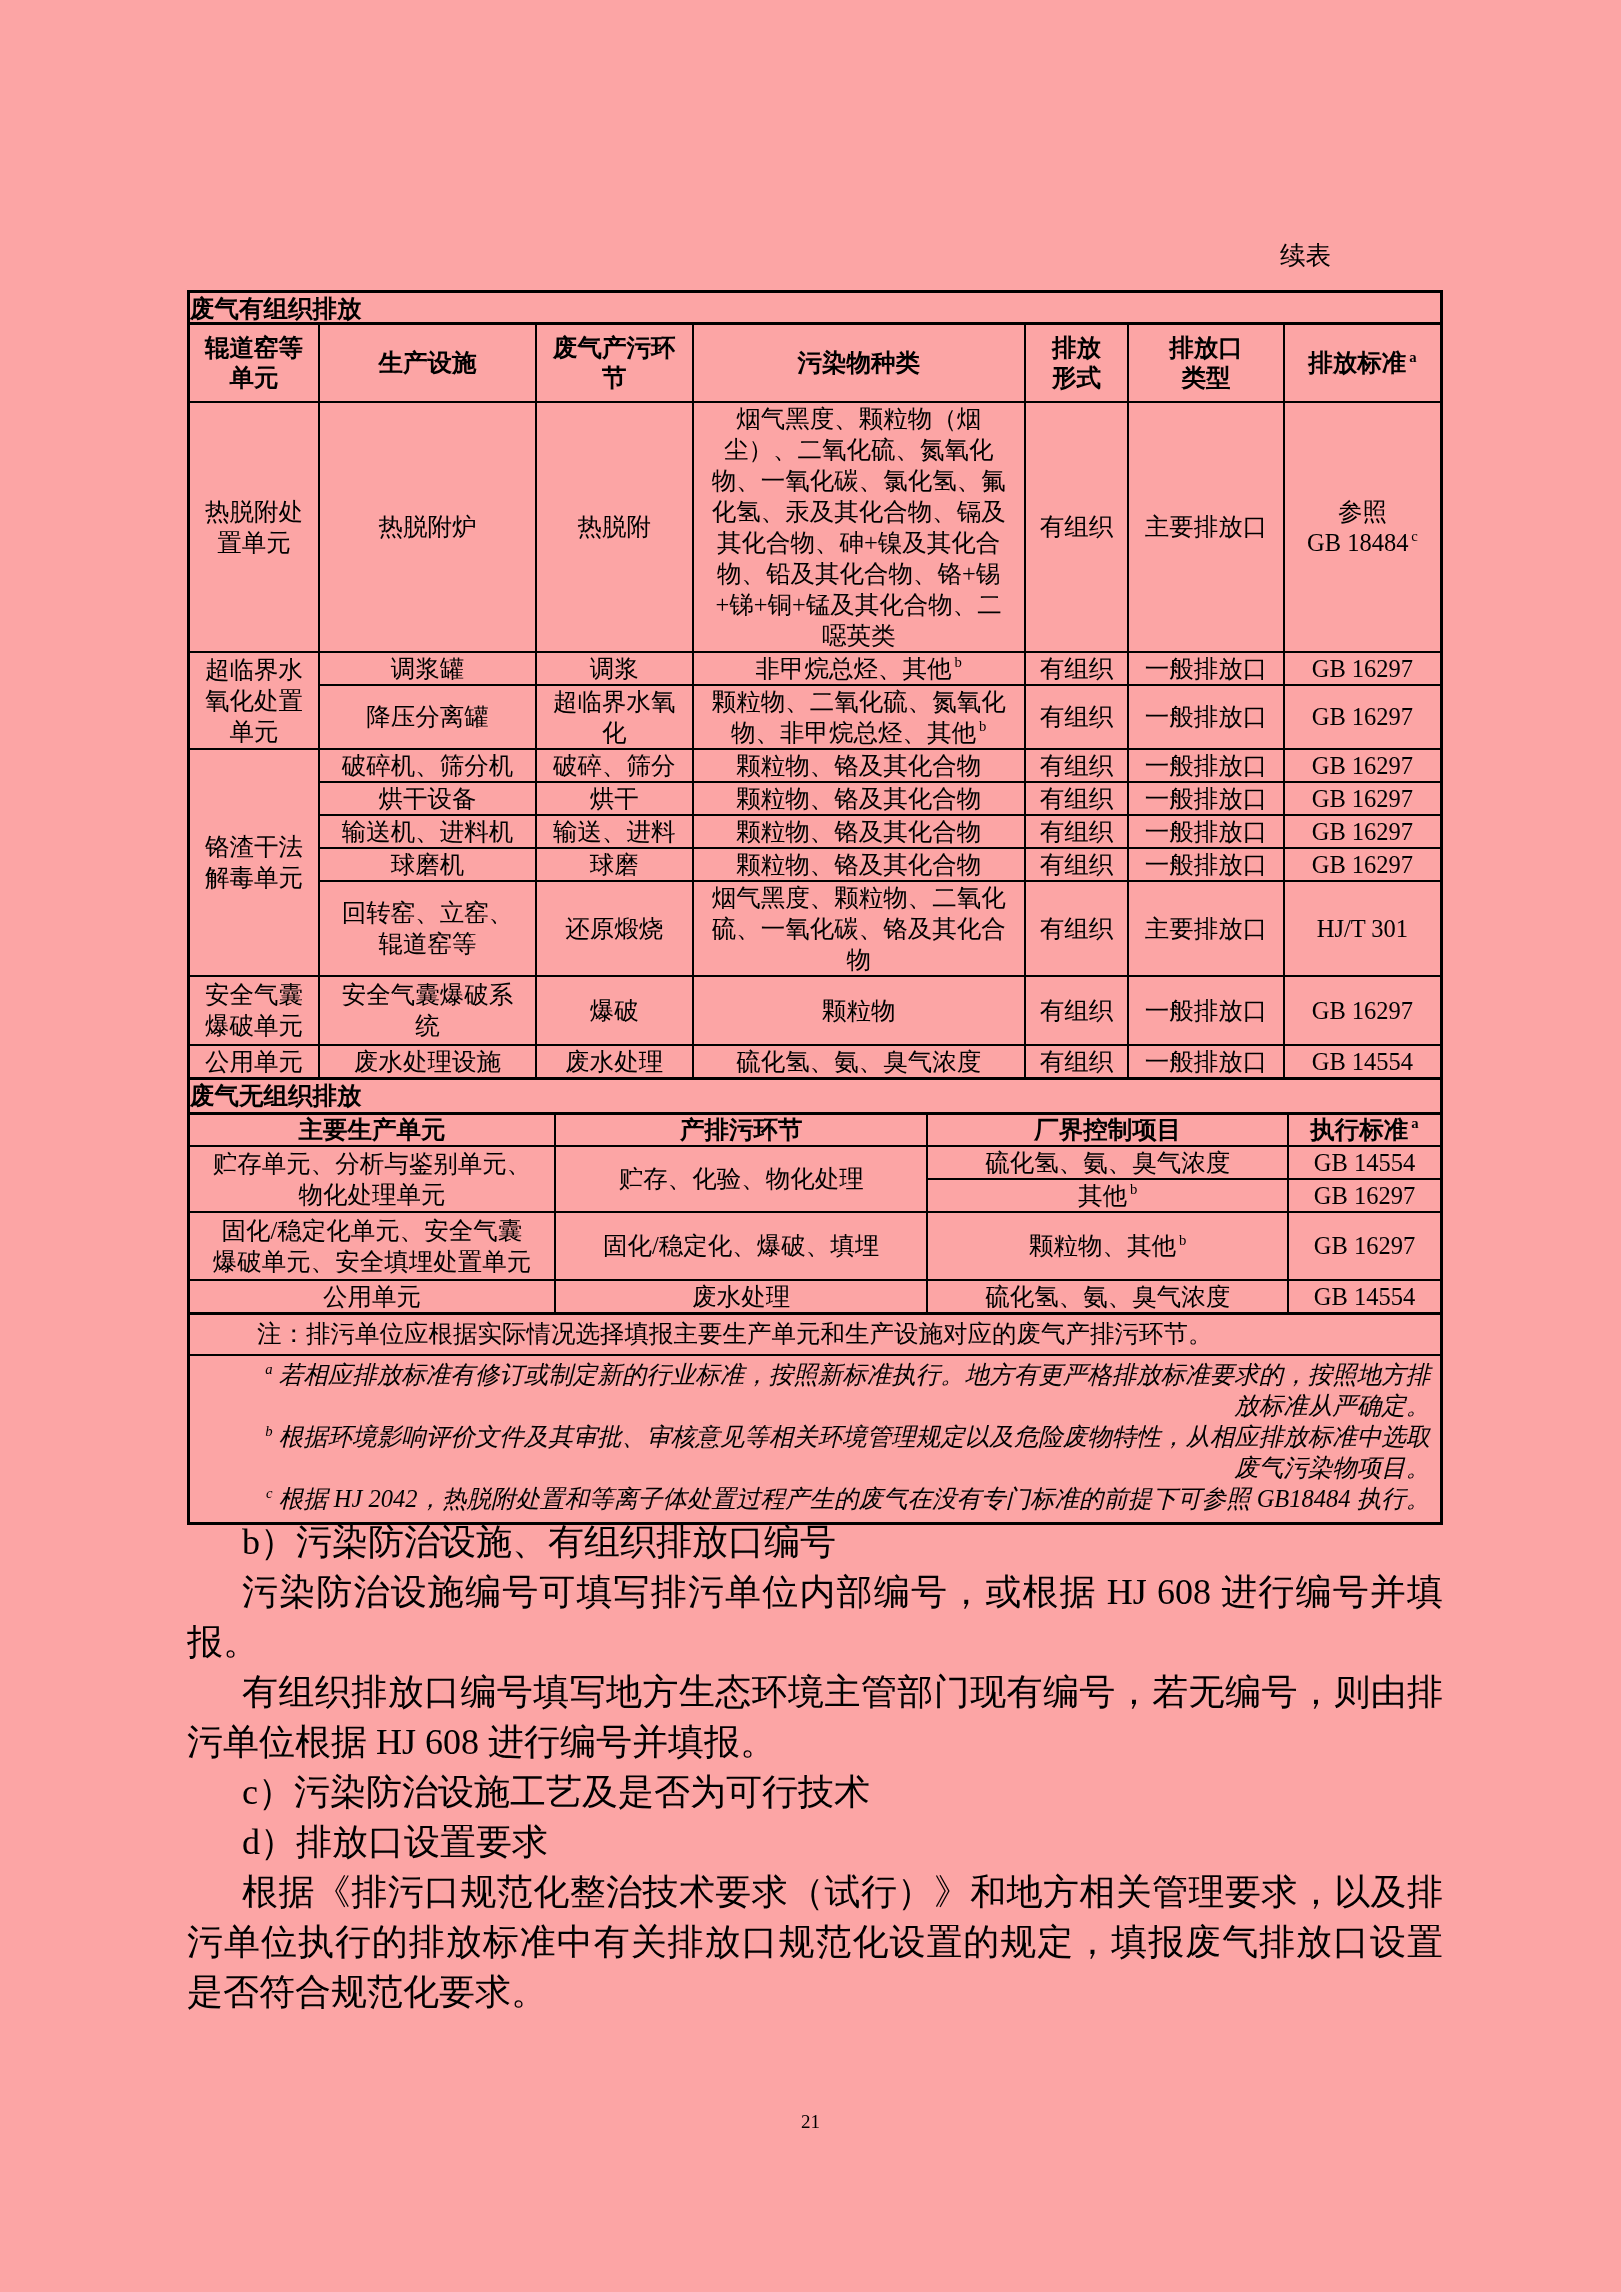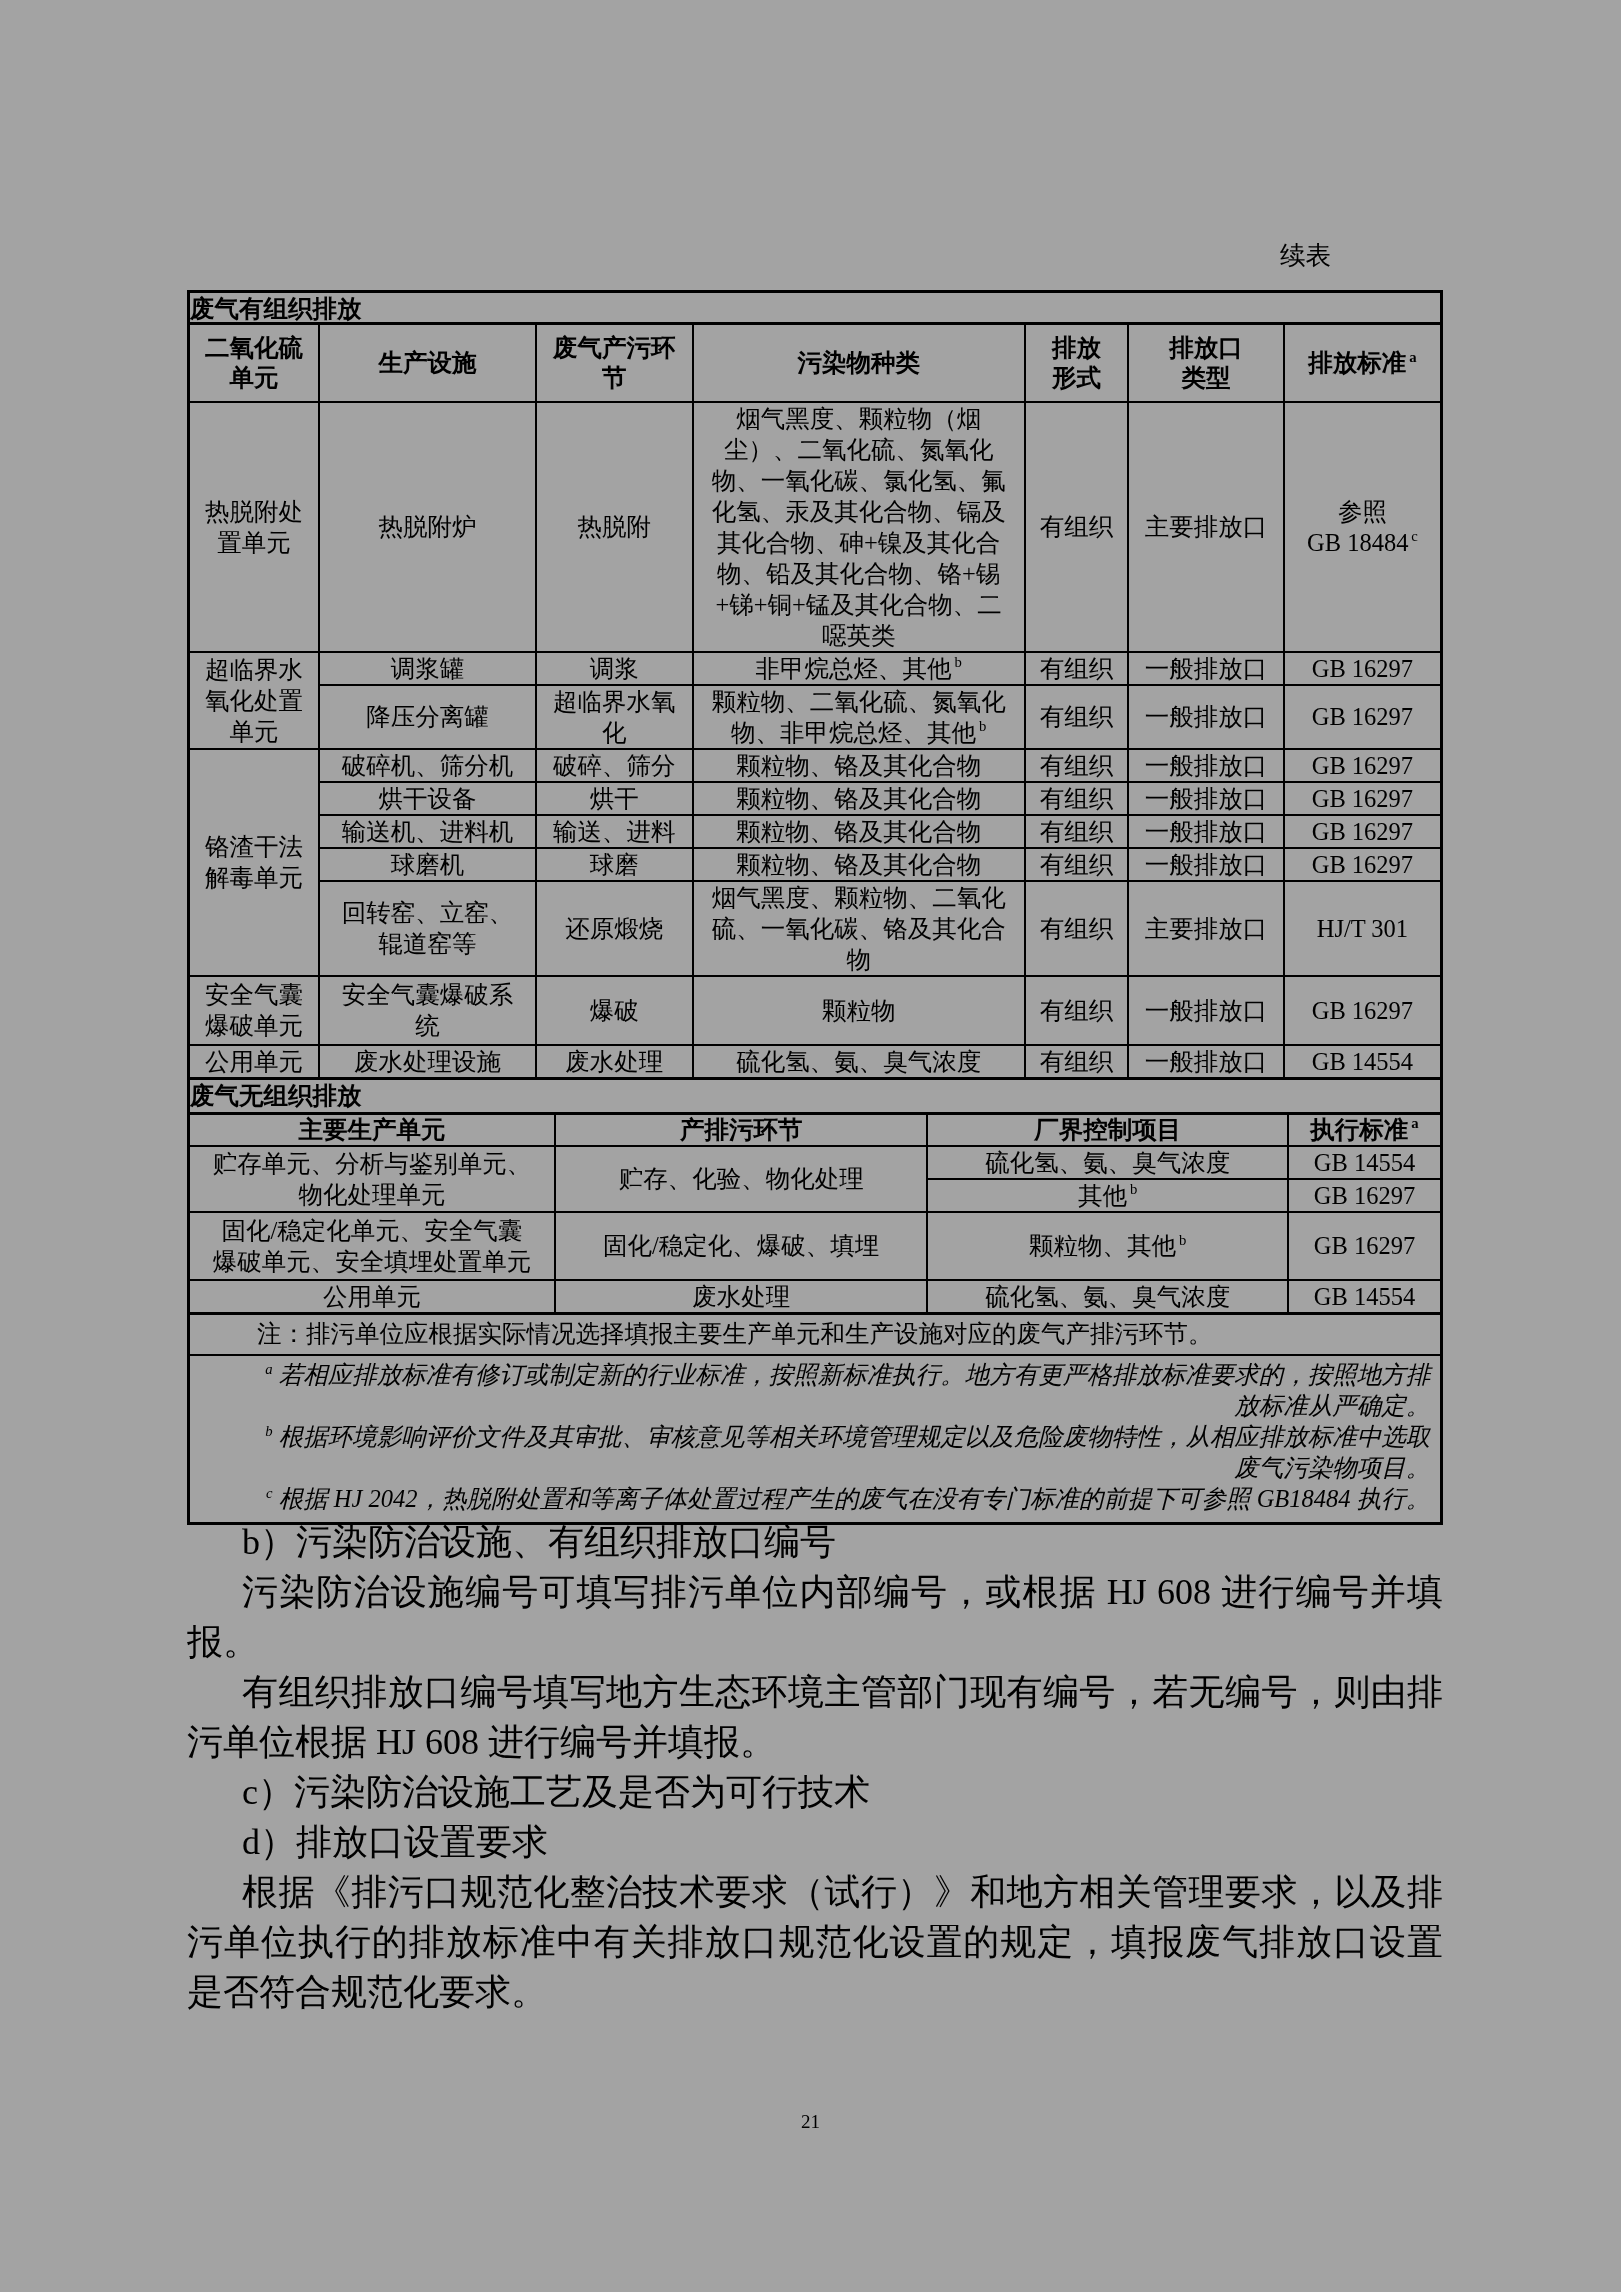--- a/index.html
+++ b/index.html
@@ -1,17 +1,17 @@
 <!DOCTYPE html>
 <html><head>
 <meta charset="utf-8">
 <style>
   html,body{margin:0;padding:0;background:#888;}
   .page{
-    position:relative;width:1621px;height:2293px;background:#a3a3a3;
+    position:relative;width:1621px;height:2293px;background:#fca5a5;
     font-family:"Liberation Serif","DejaVu Serif",serif;color:#000;
     margin:0 auto;overflow:hidden;
   }
   .cont-label{position:absolute;left:1280px;top:241px;font-size:25.5px;line-height:29px;}
   .tw{position:absolute;left:187px;top:290px;width:1256px;box-sizing:border-box;}
   .sect-title{
     box-sizing:border-box;border-left:3.9px solid #000;border-right:3.9px solid #000;
     font-weight:bold;text-align:left;font-size:24.5px;height:32px;line-height:31px;
   }
   #org-title{border-top:3.9px solid #000;}
@@ -55,21 +55,21 @@
         <col style="width:130px">
           <col style="width:216px">
           <col style="width:156px">
         <col style="width:331px">
           <col style="width:103px">
           <col style="width:155px">
           <col style="width:157px">
       </colgroup>
       <tbody>
         <tr class="hdr" style="height:78px">
-          <td>二氧化硫
+          <td>辊道窑等
 单元</td>
           <td>生产设施</td>
           <td>废气产污环
 节</td>
           <td>污染物种类</td>
           <td>排放
 形式</td>
           <td>排放口
 类型</td>
           <td><span>排放标准</span><sup>a</sup></td>

